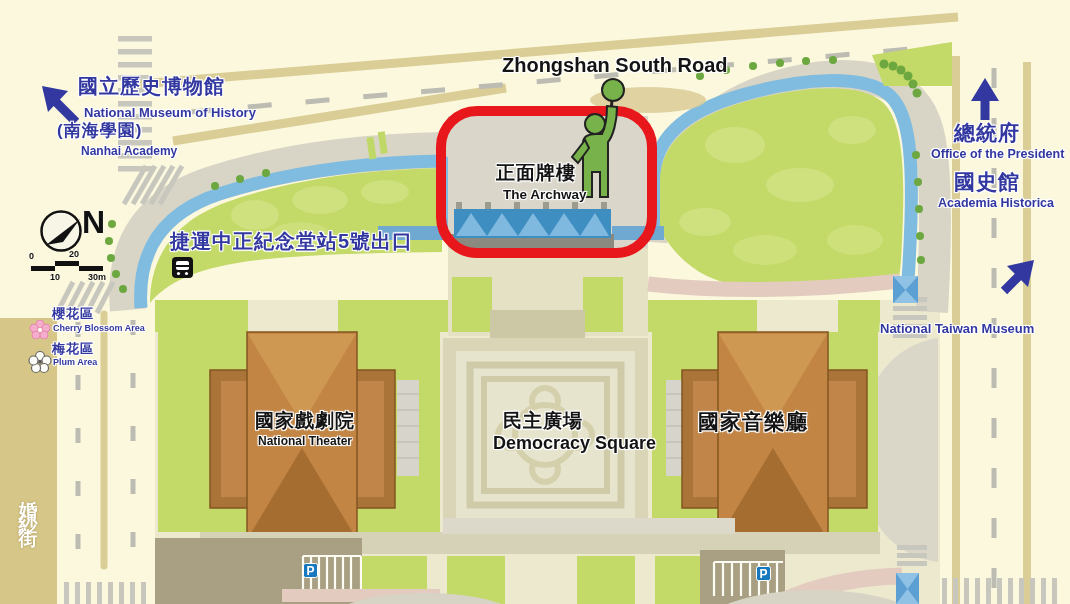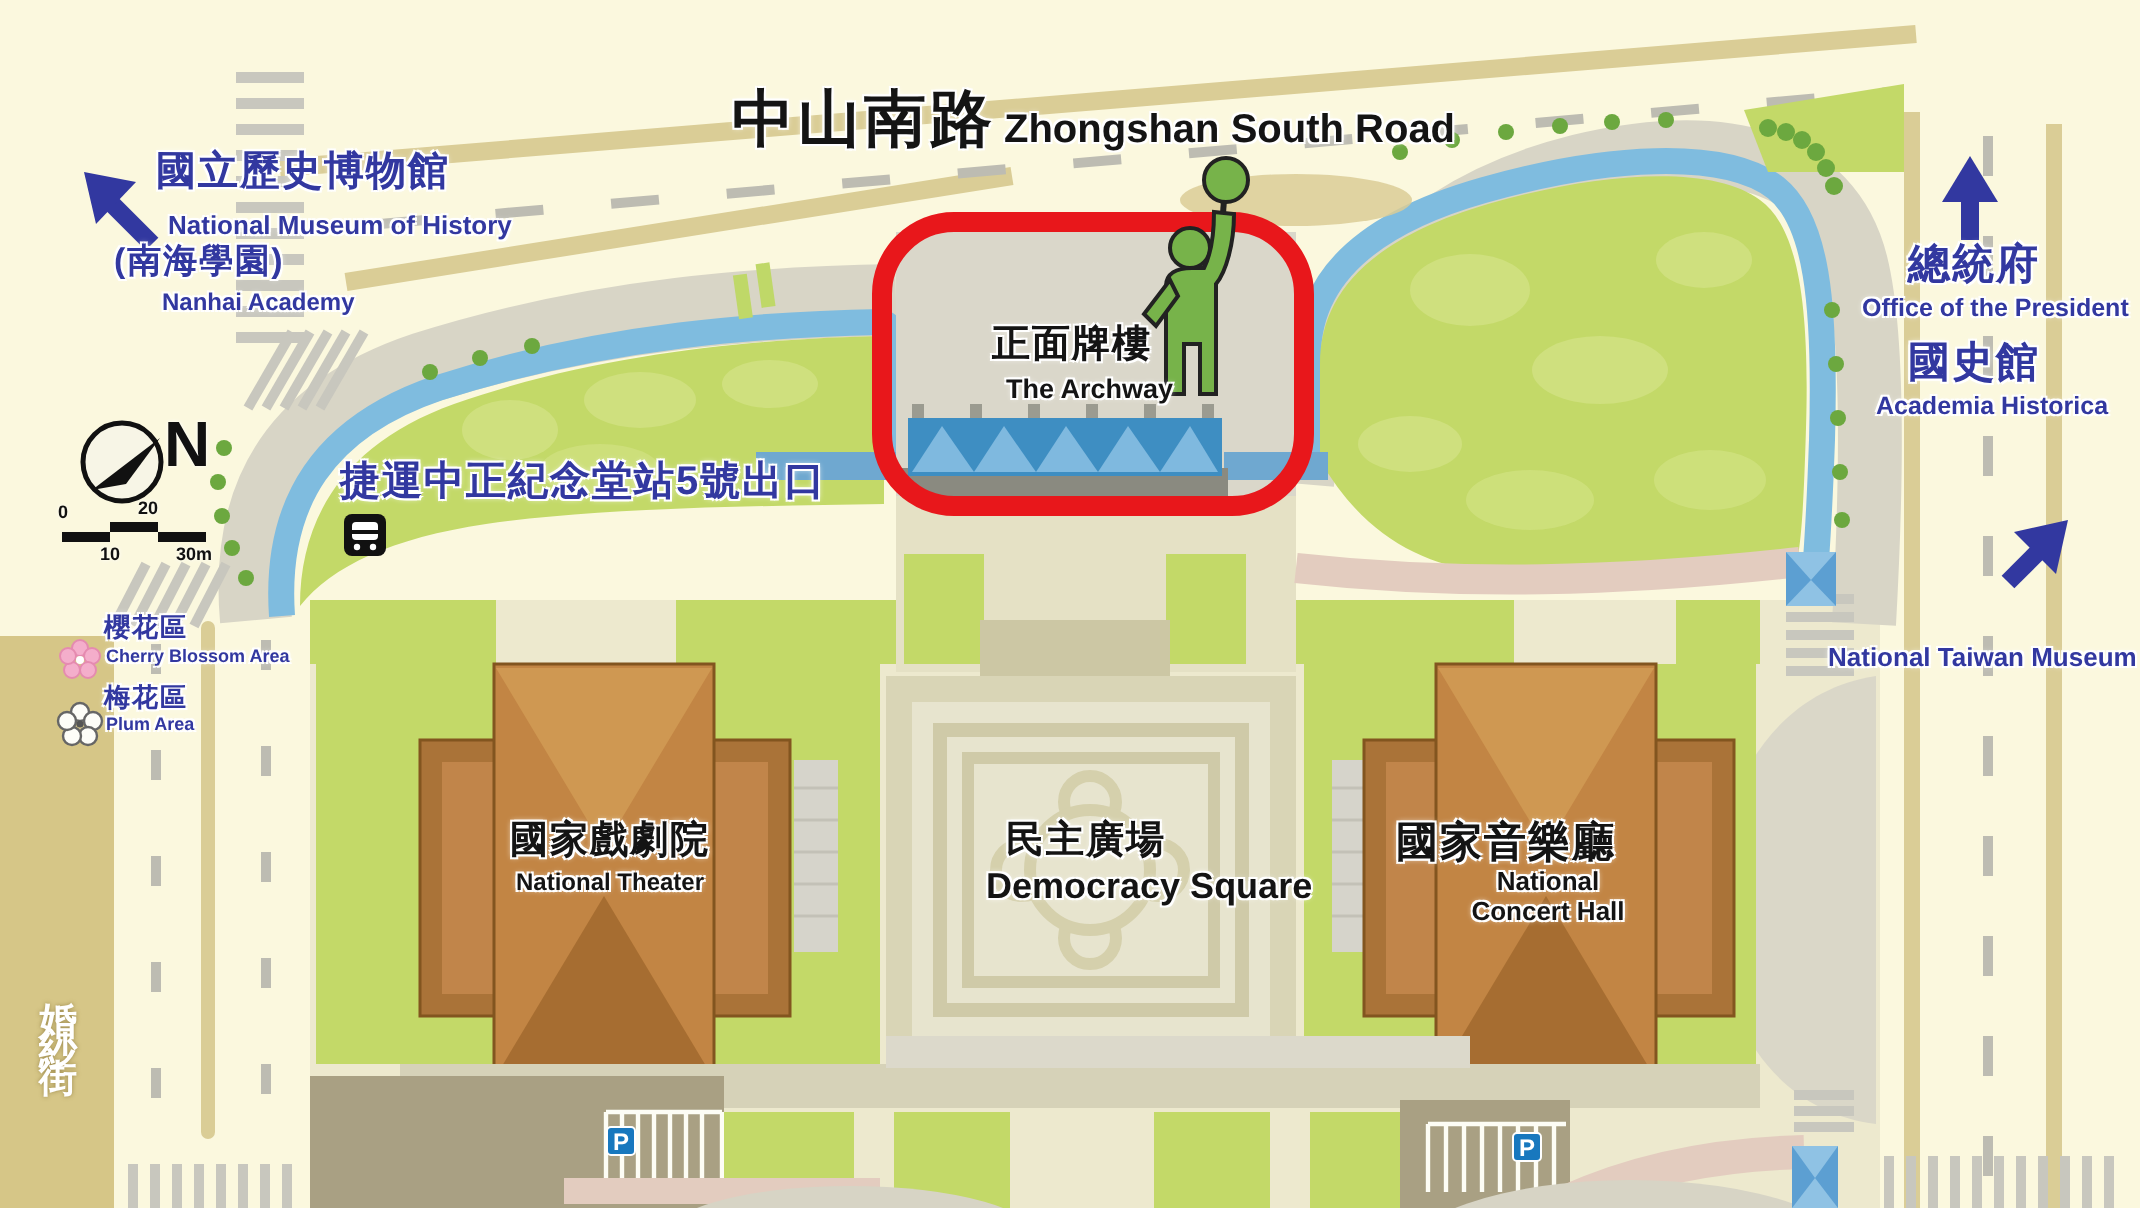--- a/index.html
+++ b/index.html
@@ -382,48 +382,46 @@
     <path d="M 1004 291 L 1021 274" stroke="#3238A0" stroke-width="9" fill="none"></path>
     <polygon points="1034,260 1007,266 1028,287" fill="#3238A0"></polygon>
   </g>
 </svg>
 
   <div class="lbl zh-blue" style="left:78px;top:76px;font-size:20px;">國立歷史博物館</div>
   <div class="lbl en-blue" style="left:84px;top:106px;font-size:13px;">National Museum of History</div>
   <div class="lbl zh-blue" style="left:57px;top:122px;font-size:17px;">(南海學園)</div>
   <div class="lbl en-blue" style="left:81px;top:145px;font-size:12px;">Nanhai Academy</div>
 
-  <div class="lbl road-zh" style="left:366px;top:44px;font-size:31px;">中山南路</div>
   <div class="lbl en-black" style="left:502px;top:55px;font-size:20px;">Zhongshan South Road</div>
 
   <div class="lbl zh-blue" style="left:954px;top:122px;font-size:21px;">總統府</div>
   <div class="lbl en-blue" style="left:931px;top:148px;font-size:12.5px;">Office of the President</div>
   <div class="lbl zh-blue" style="left:954px;top:171px;font-size:21px;">國史館</div>
   <div class="lbl en-blue" style="left:938px;top:197px;font-size:12.5px;">Academia Historica</div>
 
-  <div class="lbl en-blue" style="left:914px;top:322px;font-size:13px;">National Taiwan Museum</div>
+  <div class="lbl en-blue" style="left:880px;top:322px;font-size:13px;">National Taiwan Museum</div>
 
   <div class="lbl zh-blue" style="left:170px;top:231px;font-size:20px;">捷運中正紀念堂站5號出口</div>
 
   <div class="lbl zh-blue" style="left:52px;top:307px;font-size:13px;">櫻花區</div>
   <div class="lbl en-blue" style="left:53px;top:324px;font-size:9px;">Cherry Blossom Area</div>
   <div class="lbl zh-blue" style="left:52px;top:342px;font-size:13px;">梅花區</div>
   <div class="lbl en-blue" style="left:53px;top:358px;font-size:9px;">Plum Area</div>
 
   <div class="lbl zh-black" style="left:496px;top:163px;font-size:19px;">正面牌樓</div>
   <div class="lbl en-black" style="left:503px;top:188px;font-size:13.5px;">The Archway</div>
 
   <div class="lbl zh-black" style="left:255px;top:411px;font-size:19px;">國家戲劇院</div>
   <div class="lbl en-black" style="left:258px;top:435px;font-size:12px;">National Theater</div>
 
   <div class="lbl zh-black" style="left:503px;top:411px;font-size:19px;">民主廣場</div>
   <div class="lbl en-black" style="left:493px;top:434px;font-size:18px;">Democracy Square</div>
 
   <div class="lbl zh-black" style="left:698px;top:411px;font-size:21px;">國家音樂廳</div>
-  <div class="lbl en-black wrap-center" style="left:728px;top:434px;width:92px;font-size:13px;">National Concert Hall</div>
 
   <div class="lbl vertical" style="left:18px;top:486px;font-size:19px;">婚紗街</div>
 
   <div class="north" style="left:82px;top:204px;">N</div>
 
   <span class="tick" style="left:29px;top:251px;">0</span>
   <span class="tick" style="left:69px;top:249px;">20</span>
   <span class="tick" style="left:50px;top:272px;">10</span>
   <span class="tick" style="left:88px;top:272px;">30m</span>
 

